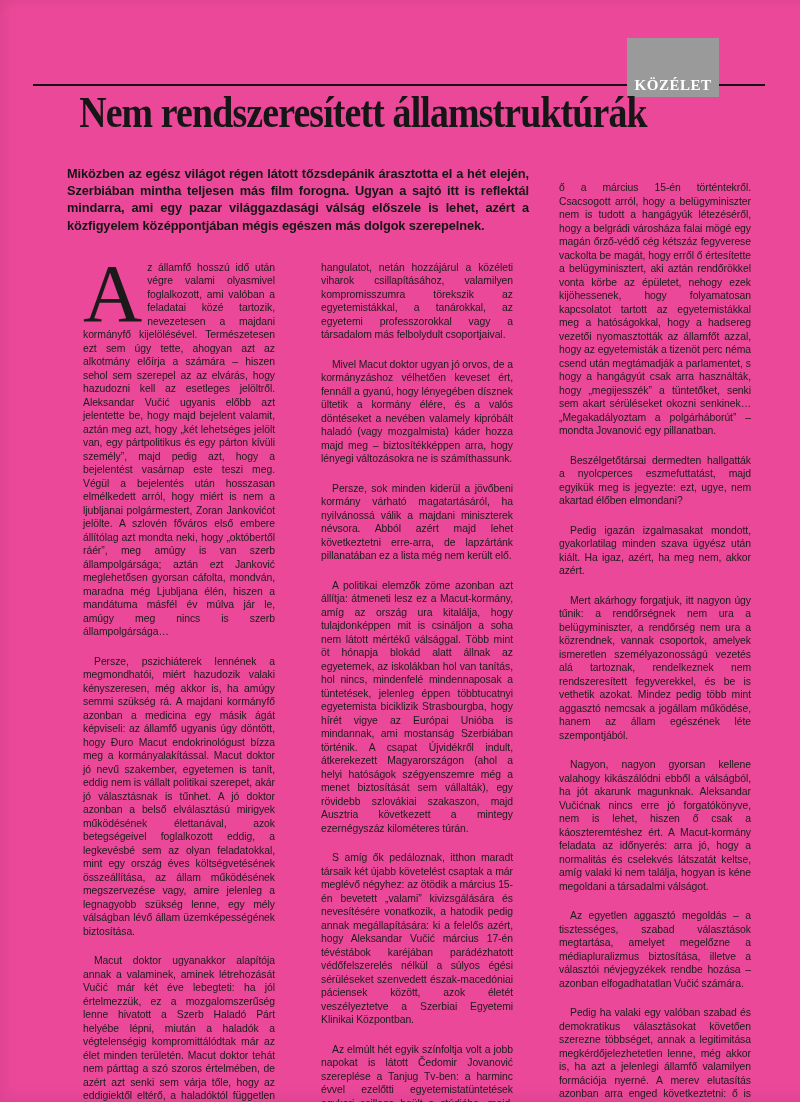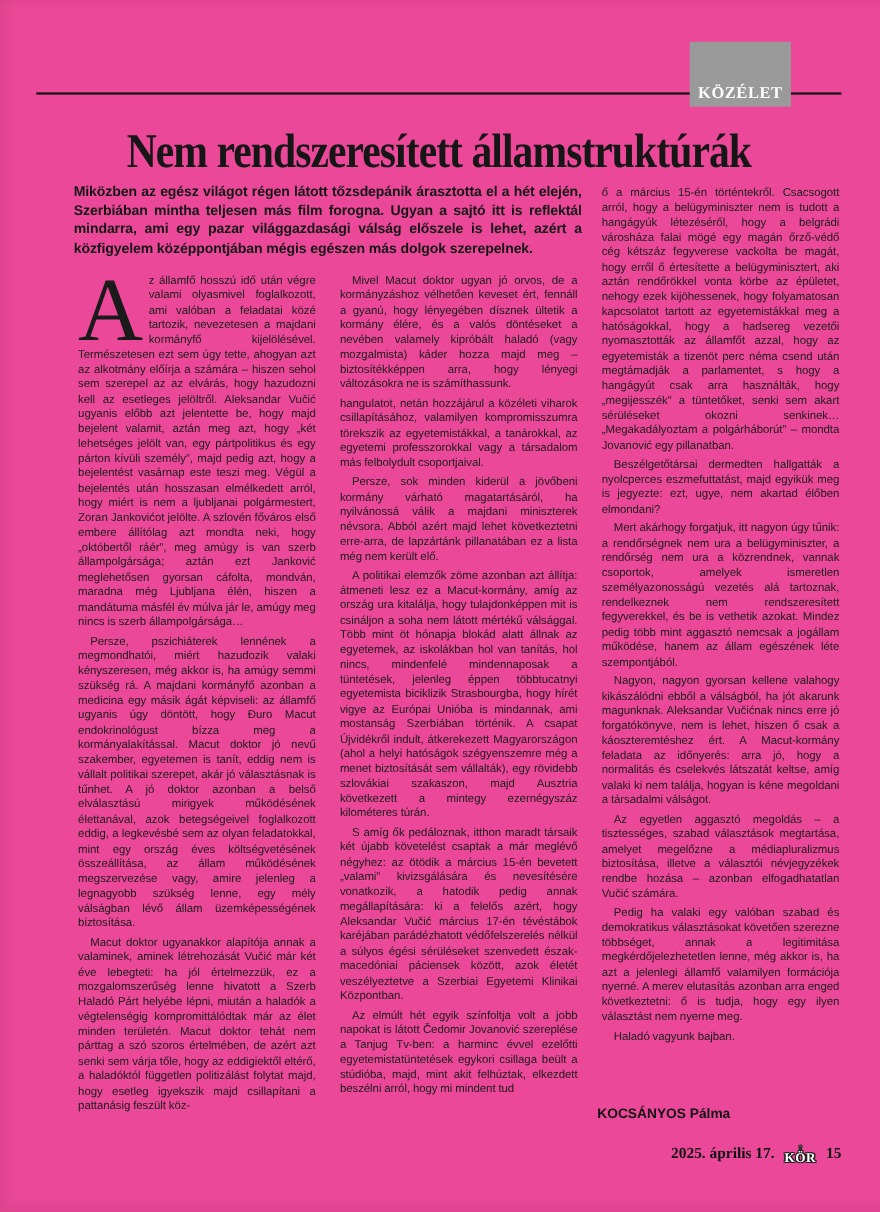--- a/index.html
+++ b/index.html
@@ -17,22 +17,22 @@
   .section-badge .label{
     font-family:"Liberation Serif", serif;font-weight:bold;
     color:#ffffff;font-size:15px;letter-spacing:0.5px;line-height:1;
     padding-bottom:4px;white-space:nowrap;
   }
   .rule{
     position:absolute;left:33px;top:84px;width:732px;height:2px;
     background:#141414;z-index:1;
   }
   .article-title{
-    position:absolute;left:33px;top:115px;width:732px;
-    text-align:center;z-index:3;
+    position:absolute;left:33px;top:90px;width:732px;
+    z-index:3;
   }
   .article-title .t{
     display:inline-block;
     font-family:"Liberation Serif", serif;font-weight:bold;
     font-size:44px;line-height:1.05;color:#161616;
     letter-spacing:-1px;
     transform:scaleX(0.86);transform-origin:50% 50%;
     white-space:nowrap;
   }
   .content{
@@ -46,21 +46,21 @@
     margin:0 0 11px 0;
   }
   .two-cols{display:flex;flex-direction:row;}
   .col{width:224px;flex:0 0 auto;}
   .col + .col{margin-left:14px;}
   .col3{
     width:224px;flex:0 0 auto;height:893px;
     display:flex;flex-direction:column;
   }
   .para{
-    margin:4px;font-size:10.4px;line-height:13.5px;
+    margin:16px;font-size:10.4px;line-height:13.5px;
     text-align:justify;text-indent:11px;
     letter-spacing:-0.05px;word-spacing:-0.2px;
     hyphens:none;
   }
   .para.noindent{text-indent:0;}
   .dropcap{
     float:left;
     font-family:"Liberation Serif", serif;
     font-size:82px;line-height:62px;
     padding:2px 5px 0 0;
@@ -111,42 +111,43 @@
         <div class="col">
 
             <p class="para noindent"><span class="dropcap">A</span><span>z államfő hosszú idő után végre valami olyasmivel foglalkozott, ami valóban a feladatai közé tartozik, nevezetesen a majdani kormányfő kijelölésével. Természetesen ezt sem úgy tette, ahogyan azt az alkotmány előírja a számára – hiszen sehol sem szerepel az az elvárás, hogy hazudozni kell az esetleges jelöltről. Aleksandar Vučić ugyanis előbb azt jelentette be, hogy majd bejelent valamit, aztán meg azt, hogy „két lehetséges jelölt van, egy pártpolitikus és egy párton kívüli személy”, majd pedig azt, hogy a bejelentést vasárnap este teszi meg. Végül a bejelentés után hosszasan elmélkedett arról, hogy miért is nem a ljubljanai polgármestert, Zoran Jankovićot jelölte. A szlovén főváros első embere állítólag azt mondta neki, hogy „októbertől ráér”, meg amúgy is van szerb állampolgársága; aztán ezt Janković meglehetősen gyorsan cáfolta, mondván, maradna még Ljubljana élén, hiszen a mandátuma másfél év múlva jár le, amúgy meg nincs is szerb állampolgársága…</span></p>
 
             <p class="para"><span>Persze, pszichiáterek lennének a megmondhatói, miért hazudozik valaki kényszeresen, még akkor is, ha amúgy semmi szükség rá. A majdani kormányfő azonban a medicina egy másik ágát képviseli: az államfő ugyanis úgy döntött, hogy Đuro Macut endokrinológust bízza meg a kormányalakítással. Macut doktor jó nevű szakember, egyetemen is tanít, eddig nem is vállalt politikai szerepet, akár jó választásnak is tűnhet. A jó doktor azonban a belső elválasztású mirigyek működésének élettanával, azok betegségeivel foglalkozott eddig, a legkevésbé sem az olyan feladatokkal, mint egy ország éves költségvetésének összeállítása, az állam működésének megszervezése vagy, amire jelenleg a legnagyobb szükség lenne, egy mély válságban lévő állam üzemképességének biztosítása.</span></p>
 
             <p class="para"><span>Macut doktor ugyanakkor alapítója annak a valaminek, aminek létrehozását Vučić már két éve lebegteti: ha jól értelmezzük, ez a mozgalomszerűség lenne hivatott a Szerb Haladó Párt helyébe lépni, miután a haladók a végtelenségig kompromittálódtak már az élet minden területén. Macut doktor tehát nem párttag a szó szoros értelmében, de azért azt senki sem várja tőle, hogy az eddigiektől eltérő, a haladóktól független politizálást folytat majd, hogy esetleg igyekszik majd csillapítani a pattanásig feszült köz-</span></p>
           </div>
         <div class="col">
 
+            <p class="para noindent"><span>hangulatot, netán hozzájárul a közéleti viharok csillapításához, valamilyen kompromisszumra törekszik az egyetemistákkal, a tanárokkal, az egyetemi professzorokkal vagy a társadalom más felbolydult csoportjaival.</span></p>
+
             <p class="para"><span>Mivel Macut doktor ugyan jó orvos, de a kormányzáshoz vélhetően keveset ért, fennáll a gyanú, hogy lényegében dísznek ültetik a kormány élére, és a valós döntéseket a nevében valamely kipróbált haladó (vagy mozgalmista) káder hozza majd meg – biztosítékképpen arra, hogy lényegi változásokra ne is számíthassunk.</span></p>
-
-            <p class="para noindent"><span>hangulatot, netán hozzájárul a közéleti viharok csillapításához, valamilyen kompromisszumra törekszik az egyetemistákkal, a tanárokkal, az egyetemi professzorokkal vagy a társadalom más felbolydult csoportjaival.</span></p>
 
             <p class="para"><span>Persze, sok minden kiderül a jövőbeni kormány várható magatartásáról, ha nyilvánossá válik a majdani miniszterek névsora. Abból azért majd lehet következtetni erre-arra, de lapzártánk pillanatában ez a lista még nem került elő.</span></p>
 
             <p class="para"><span>A politikai elemzők zöme azonban azt állítja: átmeneti lesz ez a Macut-kormány, amíg az ország ura kitalálja, hogy tulajdonképpen mit is csináljon a soha nem látott mértékű válsággal. Több mint öt hónapja blokád alatt állnak az egyetemek, az iskolákban hol van tanítás, hol nincs, mindenfelé mindennaposak a tüntetések, jelenleg éppen többtucatnyi egyetemista biciklizik Strasbourgba, hogy hírét vigye az Európai Unióba is mindannak, ami mostanság Szerbiában történik. A csapat Újvidékről indult, átkerekezett Magyarországon (ahol a helyi hatóságok szégyenszemre még a menet biztosítását sem vállalták), egy rövidebb szlovákiai szakaszon, majd Ausztria következett a mintegy ezernégyszáz kilométeres túrán.</span></p>
 
             <p class="para"><span>S amíg ők pedáloznak, itthon maradt társaik két újabb követelést csaptak a már meglévő négyhez: az ötödik a március 15-én bevetett „valami” kivizsgálására és nevesítésére vonatkozik, a hatodik pedig annak megállapítására: ki a felelős azért, hogy Aleksandar Vučić március 17-én tévéstábok karéjában parádézhatott védőfelszerelés nélkül a súlyos égési sérüléseket szenvedett észak-macedóniai páciensek között, azok életét veszélyeztetve a Szerbiai Egyetemi Klinikai Központban.</span></p>
 
             <p class="para"><span>Az elmúlt hét egyik színfoltja volt a jobb napokat is látott Čedomir Jovanović szereplése a Tanjug Tv-ben: a harminc évvel ezelőtti egyetemistatüntetések egykori csillaga beült a stúdióba, majd, mint akit felhúztak, elkezdett beszélni arról, hogy mi mindent tud</span></p>
           </div>
       </div>
     </div>
 
     <div class="col3">
       <div>
 
           <p class="para noindent"><span>ő a március 15-én történtekről. Csacsogott arról, hogy a belügyminiszter nem is tudott a hangágyúk létezéséről, hogy a belgrádi városháza falai mögé egy magán őrző-védő cég kétszáz fegyverese vackolta be magát, hogy erről ő értesítette a belügyminisztert, aki aztán rendőrökkel vonta körbe az épületet, nehogy ezek kijöhessenek, hogy folyamatosan kapcsolatot tartott az egyetemistákkal meg a hatóságokkal, hogy a hadsereg vezetői nyomasztották az államfőt azzal, hogy az egyetemisták a tizenöt perc néma csend után megtámadják a parlamentet, s hogy a hangágyút csak arra használták, hogy „megijesszék” a tüntetőket, senki sem akart sérüléseket okozni senkinek… „Megakadályoztam a polgárháborút” – mondta Jovanović egy pillanatban.</span></p>
 
           <p class="para"><span>Beszélgetőtársai dermedten hallgatták a nyolcperces eszmefuttatást, majd egyikük meg is jegyezte: ezt, ugye, nem akartad élőben elmondani?</span></p>
 
+          <p class="para"><span>Pedig igazán izgalmasakat mondott, gyakorlatilag minden szava ügyész után kiált. Ha igaz, azért, ha meg nem, akkor azért.</span></p>
 
           <p class="para"><span>Mert akárhogy forgatjuk, itt nagyon úgy tűnik: a rendőrségnek nem ura a belügyminiszter, a rendőrség nem ura a közrendnek, vannak csoportok, amelyek ismeretlen személyazonosságú vezetés alá tartoznak, rendelkeznek nem rendszeresített fegyverekkel, és be is vethetik azokat. Mindez pedig több mint aggasztó nemcsak a jogállam működése, hanem az állam egészének léte szempontjából.</span></p>
 
           <p class="para"><span>Nagyon, nagyon gyorsan kellene valahogy kikászálódni ebből a válságból, ha jót akarunk magunknak. Aleksandar Vučićnak nincs erre jó forgatókönyve, nem is lehet, hiszen ő csak a káoszteremtéshez ért. A Macut-kormány feladata az időnyerés: arra jó, hogy a normalitás és cselekvés látszatát keltse, amíg valaki ki nem találja, hogyan is kéne megoldani a társadalmi válságot.</span></p>
 
           <p class="para"><span>Az egyetlen aggasztó megoldás – a tisztességes, szabad választások megtartása, amelyet megelőzne a médiapluralizmus biztosítása, illetve a választói névjegyzékek rendbe hozása – azonban elfogadhatatlan Vučić számára.</span></p>
 
           <p class="para"><span>Pedig ha valaki egy valóban szabad és demokratikus választásokat követően szerezne többséget, annak a legitimitása megkérdőjelezhetetlen lenne, még akkor is, ha azt a jelenlegi államfő valamilyen formációja nyerné. A merev elutasítás azonban arra enged következtetni: ő is tudja, hogy egy ilyen választást nem nyerne meg.</span></p>
 
           <p class="para"><span>Haladó vagyunk bajban.</span></p>

